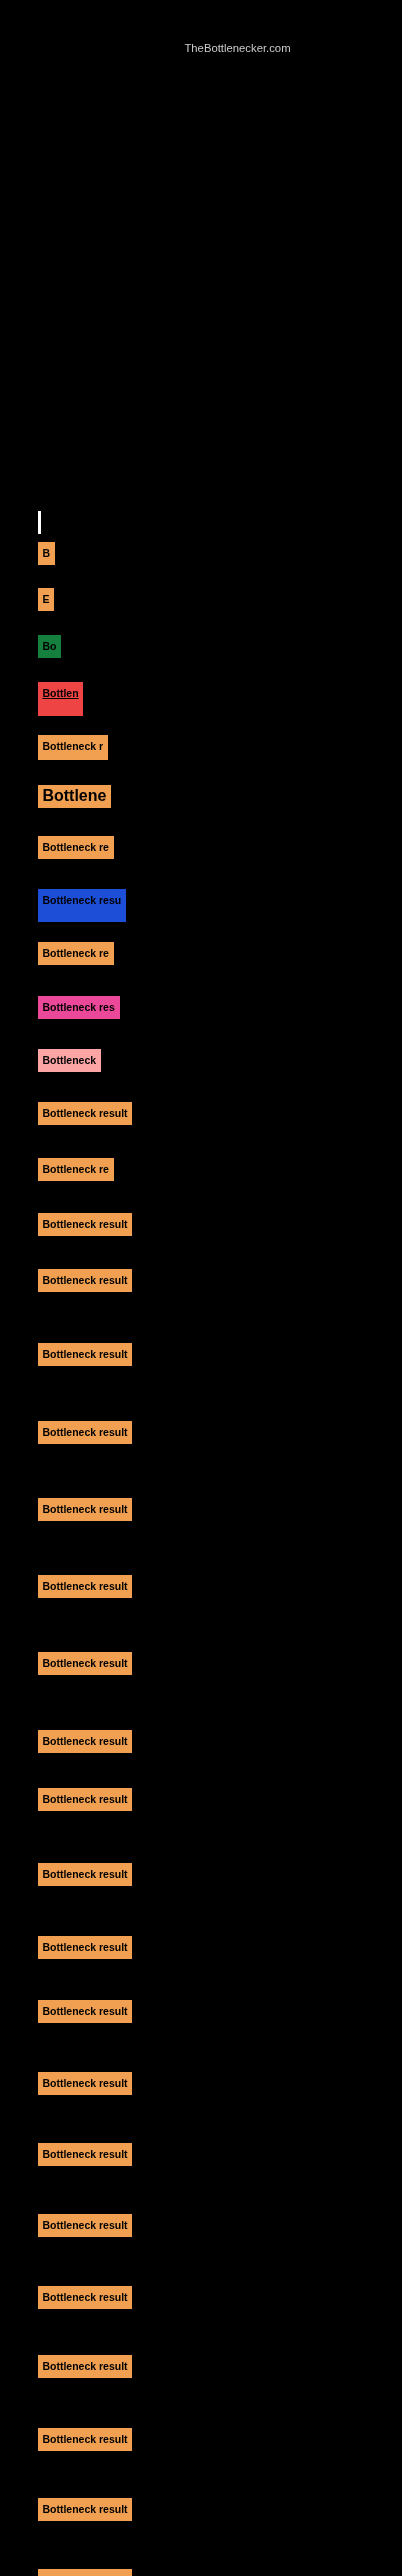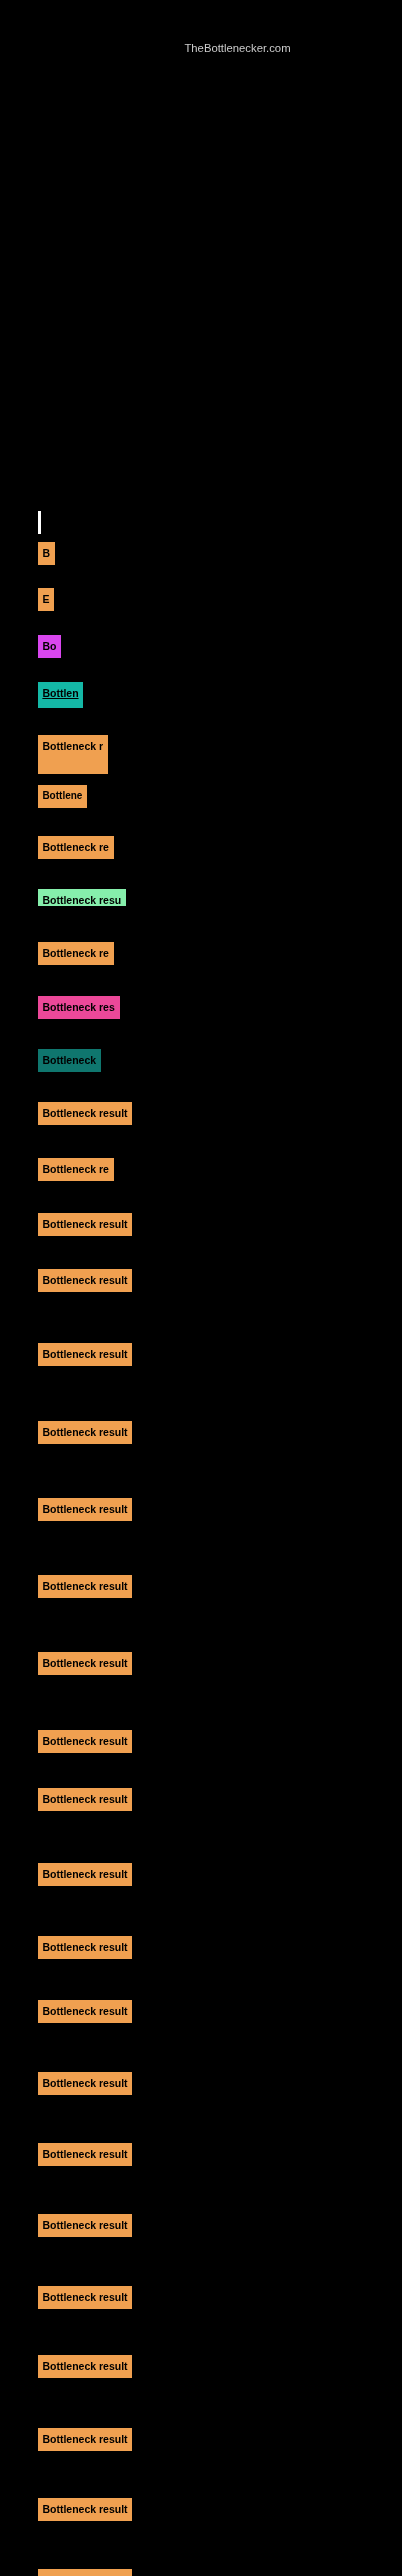--- a/index.html
+++ b/index.html
@@ -38,29 +38,29 @@
 </head>
 <body>
 
 <div class="site-title">TheBottlenecker.com</div>
 
 <div class="cursor-bar" style="top: 475px;"></div>
 
 <div id="results-container">
     <div style="position: absolute; top: 506px; left: 1.6px; background-color: rgb(240, 160, 80); color: rgb(0, 0, 0); font-size: 10.5px; font-weight: bold; padding: 3.2px 4.8px; display: inline-block; max-width: 27px; overflow: hidden; white-space: nowrap; height: 22.5px; line-height: 16px;">B</div>
     <div style="position: absolute; top: 552px; left: 1.6px; background-color: rgb(240, 160, 80); color: rgb(0, 0, 0); font-size: 10.5px; font-weight: bold; padding: 3.2px 4.8px; display: inline-block; max-width: 19.3px; overflow: hidden; white-space: nowrap; height: 22.5px; line-height: 16px;">E</div>
-    <div style="position: absolute; top: 599px; left: 1.6px; background-color: #d946ef; color: rgb(0, 0, 0); font-size: 10.5px; font-weight: bold; padding: 3.2px 4.8px; display: inline-block; max-width: 29px; overflow: hidden; white-space: nowrap; height: 22.5px; line-height: 16px;">Bo</div>
-    <div style="position: absolute; top: 646px; left: 1.6px; background-color: #14b8a6; color: rgb(0, 0, 0); font-size: 10.5px; font-weight: bold; padding: 3.2px 4.8px; display: inline-block; max-width: 66px; overflow: hidden; white-space: nowrap; height: 26px; line-height: 16px; text-decoration: underline;">Bottlen</div>
-    <div style="position: absolute; top: 699px; left: 1.6px; background-color: rgb(240, 160, 80); color: rgb(0, 0, 0); font-size: 10.5px; font-weight: bold; padding: 3.2px 4.8px; display: inline-block; max-width: 95px; overflow: hidden; white-space: nowrap; height: 39px; line-height: 16px;">Bottleneck r</div>
-    <div style="position: absolute; top: 749px; left: 1.6px; background-color: rgb(240, 160, 80); color: rgb(0, 0, 0); font-size: 10px; font-weight: bold; padding: 3.2px 4.8px; display: inline-block; max-width: 74px; overflow: hidden; white-space: nowrap; height: 22.5px; line-height: 16px;">Bottlene</div>
+    <div style="position: absolute; top: 599px; left: 1.6px; background-color: #15803d; color: rgb(0, 0, 0); font-size: 10.5px; font-weight: bold; padding: 3.2px 4.8px; display: inline-block; max-width: 29px; overflow: hidden; white-space: nowrap; height: 22.5px; line-height: 16px;">Bo</div>
+    <div style="position: absolute; top: 646px; left: 1.6px; background-color: #ef4444; color: rgb(0, 0, 0); font-size: 10.5px; font-weight: bold; padding: 3.2px 4.8px; display: inline-block; max-width: 66px; overflow: hidden; white-space: nowrap; height: 34px; line-height: 16px; text-decoration: underline;">Bottlen</div>
+    <div style="position: absolute; top: 699px; left: 1.6px; background-color: rgb(240, 160, 80); color: rgb(0, 0, 0); font-size: 10.5px; font-weight: bold; padding: 3.2px 4.8px; display: inline-block; max-width: 95px; overflow: hidden; white-space: nowrap; height: 25px; line-height: 16px;">Bottleneck r</div>
+    <div style="position: absolute; top: 749px; left: 1.6px; background-color: rgb(240, 160, 80); color: rgb(0, 0, 0); font-size: 16px; font-weight: bold; padding: 3.2px 4.8px; display: inline-block; max-width: 74px; overflow: hidden; white-space: nowrap; height: 22.5px; line-height: 16px;">Bottlene</div>
     <div style="position: absolute; top: 800px; left: 1.6px; background-color: rgb(240, 160, 80); color: rgb(0, 0, 0); font-size: 10.5px; font-weight: bold; padding: 3.2px 4.8px; display: inline-block; max-width: 101px; overflow: hidden; white-space: nowrap; height: 22.5px; line-height: 16px;">Bottleneck re</div>
-    <div style="position: absolute; top: 853px; left: 1.6px; background-color: #86efac; color: rgb(0, 0, 0); font-size: 10.5px; font-weight: bold; padding: 3.2px 4.8px; display: inline-block; max-width: 118px; overflow: hidden; white-space: nowrap; height: 17px; line-height: 16px;">Bottleneck resu</div>
+    <div style="position: absolute; top: 853px; left: 1.6px; background-color: #1d4ed8; color: rgb(0, 0, 0); font-size: 10.5px; font-weight: bold; padding: 3.2px 4.8px; display: inline-block; max-width: 118px; overflow: hidden; white-space: nowrap; height: 33px; line-height: 16px;">Bottleneck resu</div>
     <div style="position: absolute; top: 906px; left: 1.6px; background-color: rgb(240, 160, 80); color: rgb(0, 0, 0); font-size: 10.5px; font-weight: bold; padding: 3.2px 4.8px; display: inline-block; max-width: 101px; overflow: hidden; white-space: nowrap; height: 22.5px; line-height: 16px;">Bottleneck re</div>
     <div style="position: absolute; top: 960px; left: 1.6px; background-color: #ec4899; color: rgb(0, 0, 0); font-size: 10.5px; font-weight: bold; padding: 3.2px 4.8px; display: inline-block; max-width: 109px; overflow: hidden; white-space: nowrap; height: 22.5px; line-height: 16px;">Bottleneck res</div>
-    <div style="position: absolute; top: 1013px; left: 1.6px; background-color: #0f766e; color: rgb(0, 0, 0); font-size: 10.5px; font-weight: bold; padding: 3.2px 4.8px; display: inline-block; max-width: 85px; overflow: hidden; white-space: nowrap; height: 22.5px; line-height: 16px;">Bottleneck</div>
+    <div style="position: absolute; top: 1013px; left: 1.6px; background-color: #fca5a5; color: rgb(0, 0, 0); font-size: 10.5px; font-weight: bold; padding: 3.2px 4.8px; display: inline-block; max-width: 85px; overflow: hidden; white-space: nowrap; height: 22.5px; line-height: 16px;">Bottleneck</div>
     <div style="position: absolute; top: 1066px; left: 1.6px; background-color: rgb(240, 160, 80); color: rgb(0, 0, 0); font-size: 10.5px; font-weight: bold; padding: 3.2px 4.8px; display: inline-block; max-width: 130px; overflow: hidden; white-space: nowrap; height: 22.5px; line-height: 16px;">Bottleneck result</div>
     <div style="position: absolute; top: 1122px; left: 1.6px; background-color: rgb(240, 160, 80); color: rgb(0, 0, 0); font-size: 10.5px; font-weight: bold; padding: 3.2px 4.8px; display: inline-block; max-width: 101px; overflow: hidden; white-space: nowrap; height: 22.5px; line-height: 16px;">Bottleneck re</div>
     <div style="position: absolute; top: 1177px; left: 1.6px; background-color: rgb(240, 160, 80); color: rgb(0, 0, 0); font-size: 10.5px; font-weight: bold; padding: 3.2px 4.8px; display: inline-block; max-width: 130px; overflow: hidden; white-space: nowrap; height: 22.5px; line-height: 16px;">Bottleneck result</div>
     <div style="position: absolute; top: 1233px; left: 1.6px; background-color: rgb(240, 160, 80); color: rgb(0, 0, 0); font-size: 10.5px; font-weight: bold; padding: 3.2px 4.8px; display: inline-block; max-width: 130px; overflow: hidden; white-space: nowrap; height: 22.5px; line-height: 16px;">Bottleneck result</div>
     <div style="position: absolute; top: 1307px; left: 1.6px; background-color: rgb(240, 160, 80); color: rgb(0, 0, 0); font-size: 10.5px; font-weight: bold; padding: 3.2px 4.8px; display: inline-block; max-width: 130px; overflow: hidden; white-space: nowrap; height: 22.5px; line-height: 16px;">Bottleneck result</div>
     <div style="position: absolute; top: 1385px; left: 1.6px; background-color: rgb(240, 160, 80); color: rgb(0, 0, 0); font-size: 10.5px; font-weight: bold; padding: 3.2px 4.8px; display: inline-block; max-width: 130px; overflow: hidden; white-space: nowrap; height: 22.5px; line-height: 16px;">Bottleneck result</div>
     <div style="position: absolute; top: 1462px; left: 1.6px; background-color: rgb(240, 160, 80); color: rgb(0, 0, 0); font-size: 10.5px; font-weight: bold; padding: 3.2px 4.8px; display: inline-block; max-width: 130px; overflow: hidden; white-space: nowrap; height: 22.5px; line-height: 16px;">Bottleneck result</div>
     <div style="position: absolute; top: 1539px; left: 1.6px; background-color: rgb(240, 160, 80); color: rgb(0, 0, 0); font-size: 10.5px; font-weight: bold; padding: 3.2px 4.8px; display: inline-block; max-width: 130px; overflow: hidden; white-space: nowrap; height: 22.5px; line-height: 16px;">Bottleneck result</div>
     <div style="position: absolute; top: 1616px; left: 1.6px; background-color: rgb(240, 160, 80); color: rgb(0, 0, 0); font-size: 10.5px; font-weight: bold; padding: 3.2px 4.8px; display: inline-block; max-width: 130px; overflow: hidden; white-space: nowrap; height: 22.5px; line-height: 16px;">Bottleneck result</div>
     <div style="position: absolute; top: 1694px; left: 1.6px; background-color: rgb(240, 160, 80); color: rgb(0, 0, 0); font-size: 10.5px; font-weight: bold; padding: 3.2px 4.8px; display: inline-block; max-width: 130px; overflow: hidden; white-space: nowrap; height: 22.5px; line-height: 16px;">Bottleneck result</div>

